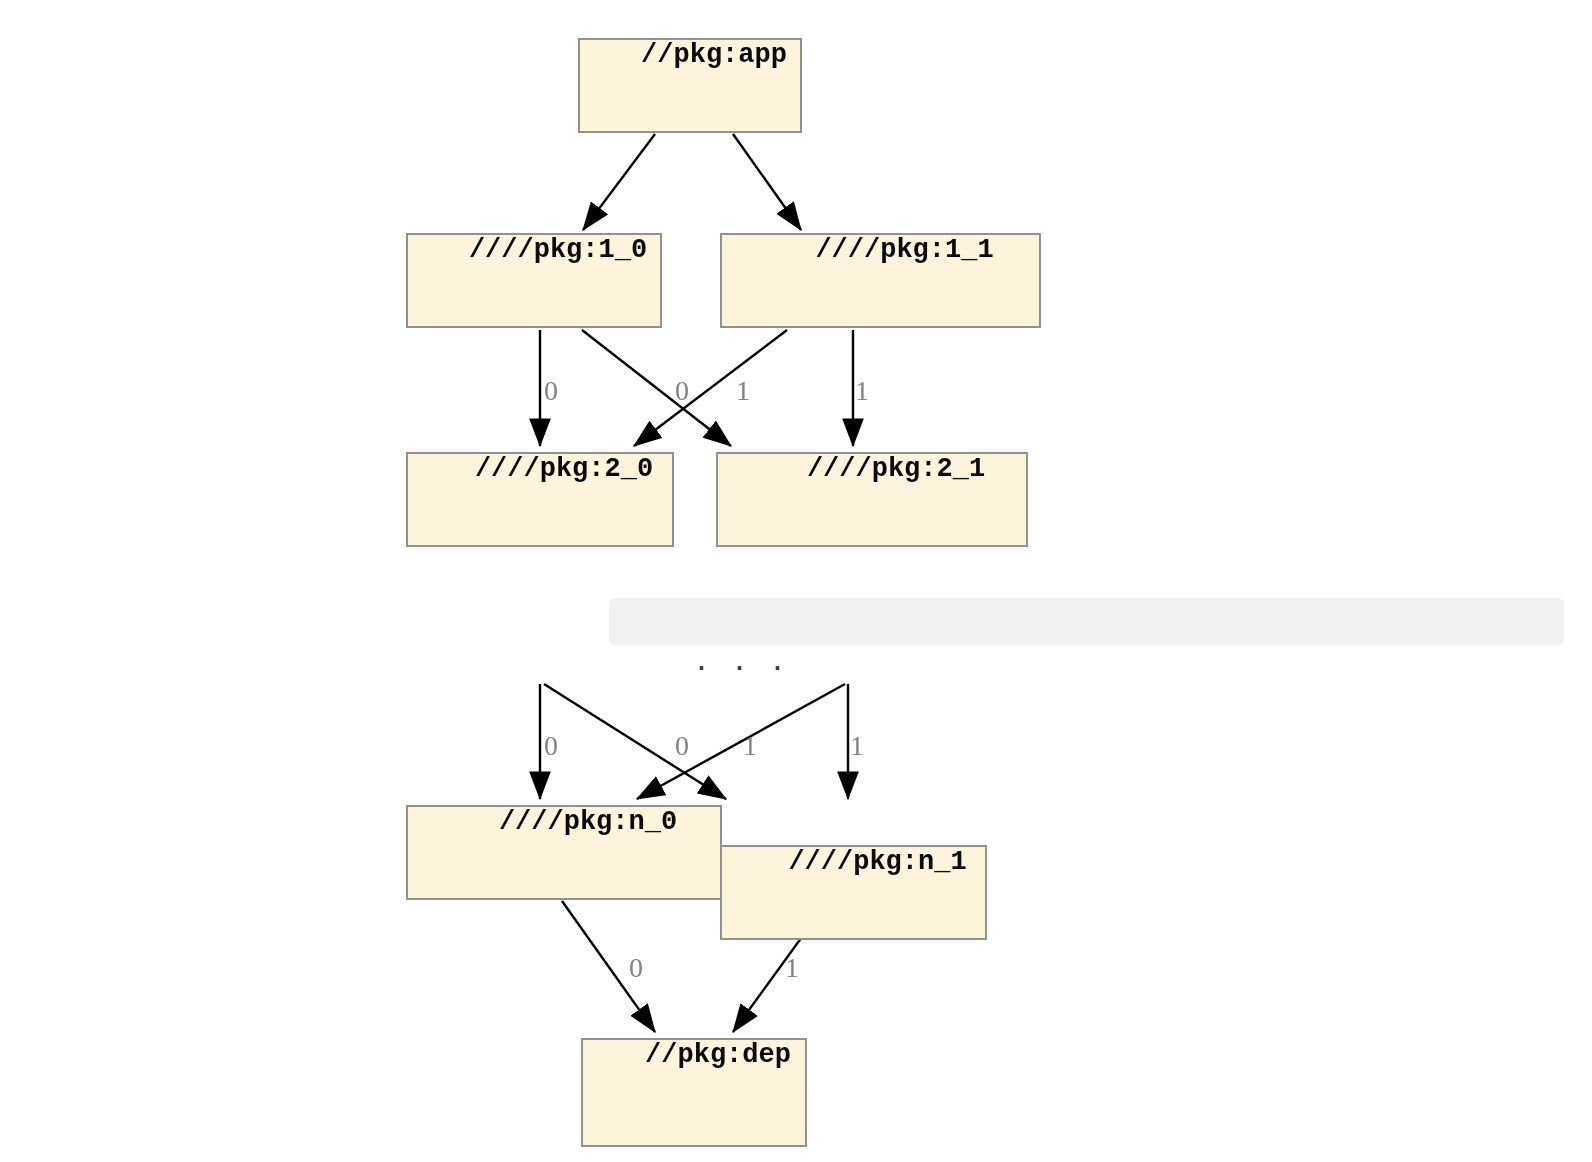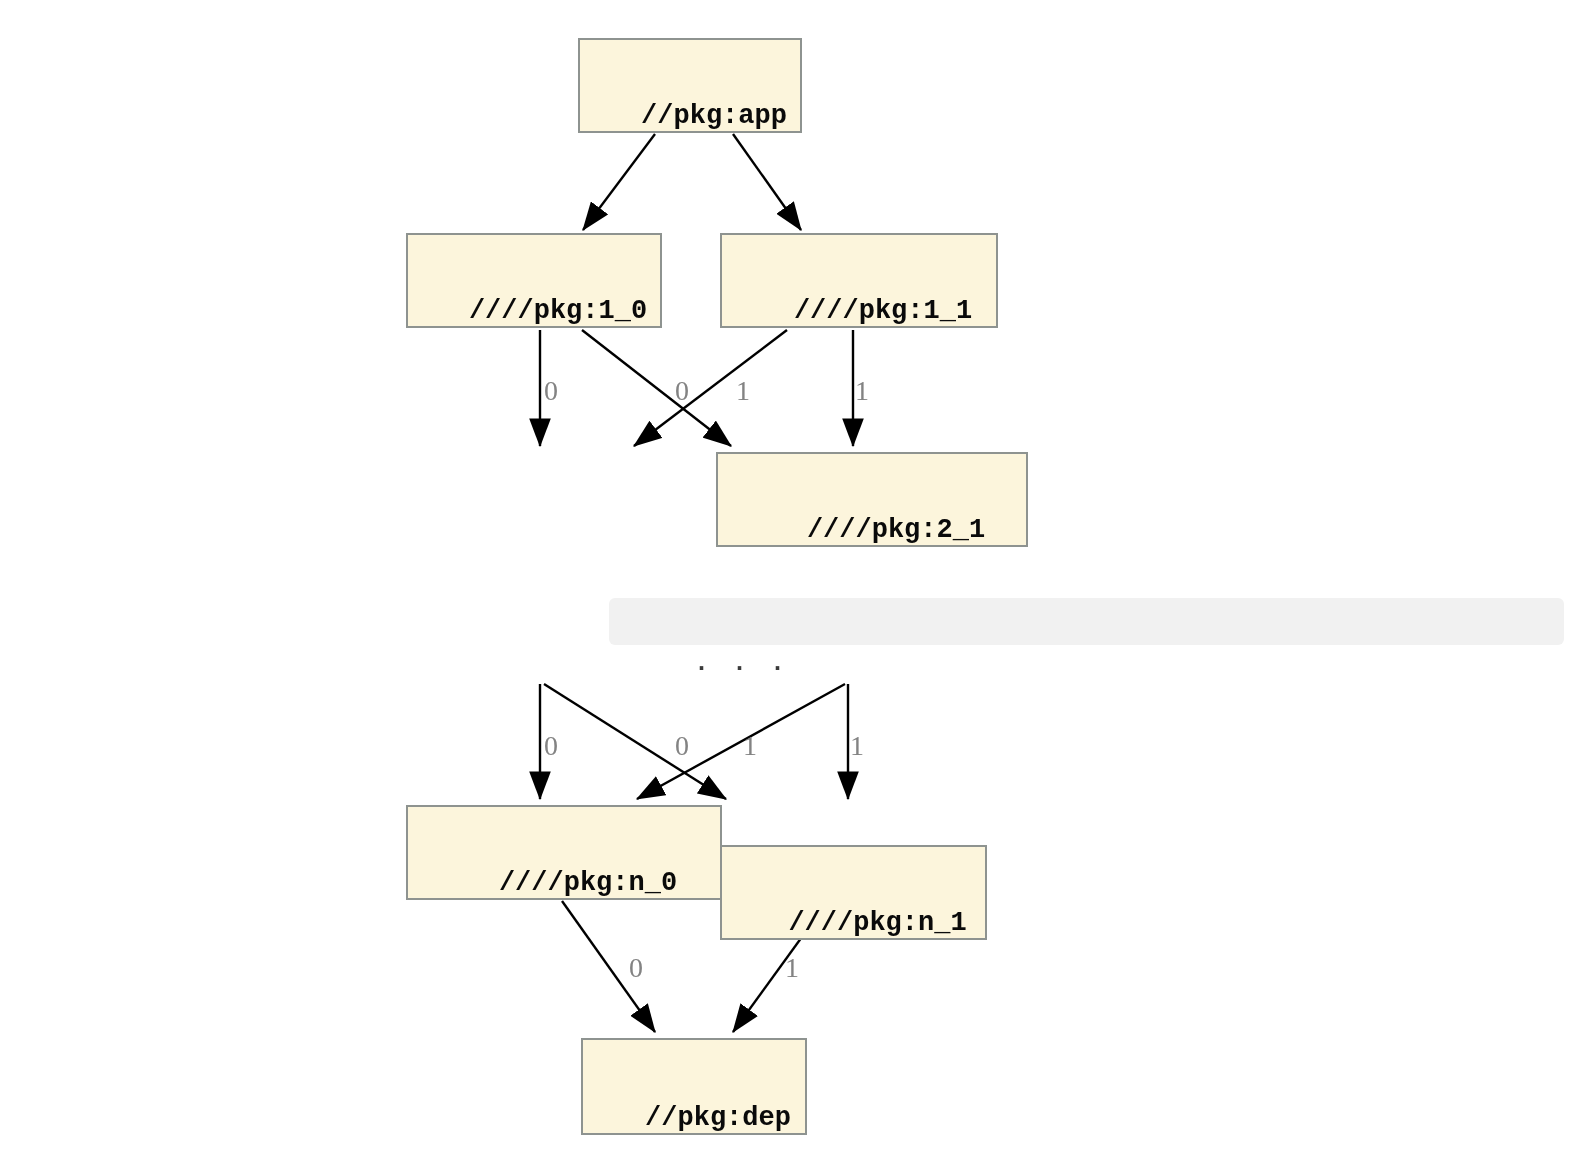--- a/index.html
+++ b/index.html
@@ -7,21 +7,21 @@
     position:relative;width:1592px;height:1162px;background:#ffffff;overflow:hidden;
     font-family:"Liberation Mono","DejaVu Sans Mono",monospace;
   }
   .edges-layer{position:absolute;left:0;top:0;}
   .edges-layer line{stroke:#000000;stroke-width:2.4;}
   .edge-label{
     font-family:"Liberation Serif","DejaVu Serif",serif;
     font-size:28px;fill:#838383;text-anchor:middle;
   }
   .node{
-    position:absolute;display:flex;align-items:flex-end;justify-content:center;
+    position:absolute;display:flex;align-items:flex-start;justify-content:center;
     background:#FCF5DC;border:2.5px solid #8E9390;box-sizing:border-box;
     font-weight:bold;font-size:27px;color:#0a0a0a;white-space:pre;padding-left:48px;
   }
   .node span{display:block;}
   .band{
     position:absolute;left:609px;top:598px;width:955px;height:47px;
     background:#F1F1F1;border-radius:6px;box-sizing:border-box;
     color:#3b3b3b;font-size:25px;font-weight:bold;letter-spacing:4px;
     line-height:44px;padding-left:9px;white-space:pre;
   }
@@ -68,36 +68,39 @@
     <text class="edge-label" x="792" y="977">1</text>
   </svg>
 
   <div class="node" style="left:578px;top:38px;width:224px;height:95px;">
     <span>//pkg:app</span>
   </div>
 
   <div class="node" style="left:406px;top:233px;width:256px;height:95px;">
     <span>////pkg:1_0</span>
   </div>
-  <div class="node" style="left:720px;top:233px;width:278px;height:95px;">
+  <div class="node" style="left:720px;top:233px;width:321px;height:95px;">
     <span>////pkg:1_1</span>
   </div>
 
+  <div class="node" style="left:406px;top:452px;width:268px;height:95px;">
+    <span>////pkg:2_0</span>
+  </div>
   <div class="node" style="left:716px;top:452px;width:312px;height:95px;">
     <span>////pkg:2_1</span>
   </div>
 
   <div class="band">
     <span>. . .</span>
   </div>
 
   <div class="node" style="left:406px;top:805px;width:316px;height:95px;">
     <span>////pkg:n_0</span>
   </div>
   <div class="node" style="left:720px;top:805px;width:267px;height:95px;margin-top:40px;">
     <span>////pkg:n_1</span>
   </div>
 
-  <div class="node" style="left:581px;top:1038px;width:226px;height:97px;">
+  <div class="node" style="left:581px;top:1038px;width:226px;height:109px;">
     <span>//pkg:dep</span>
   </div>
 
 </div>
 
 </body></html>

